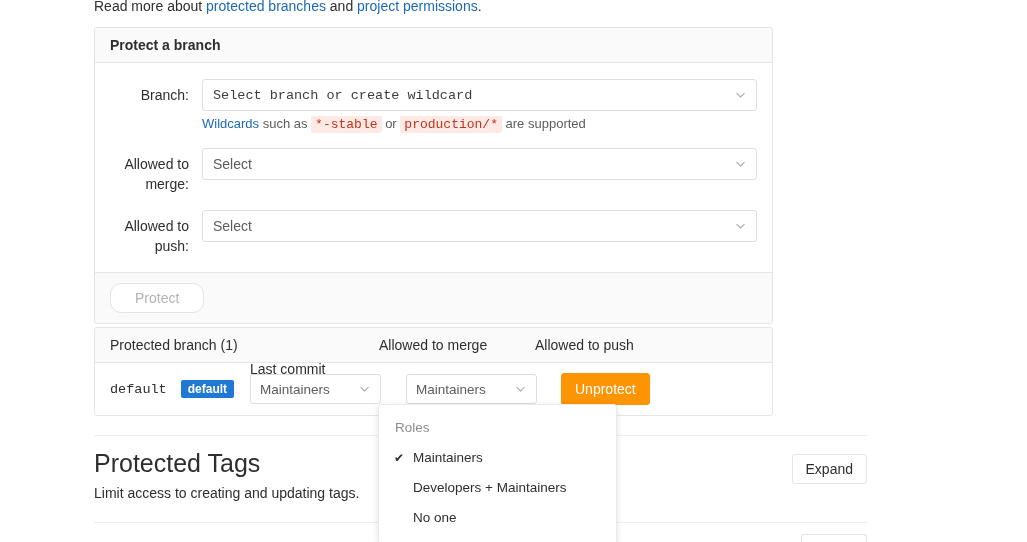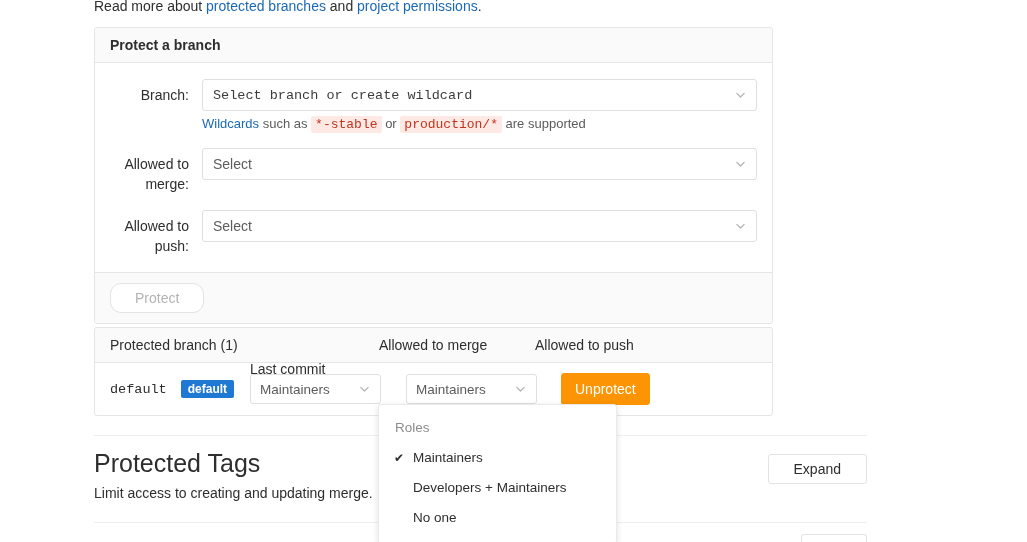--- a/index.html
+++ b/index.html
@@ -267,21 +267,21 @@
     color: #2e2e2e;
     margin: 7px 0 0 0;
     line-height: 20px;
   }
   .btn-expand {
     position: absolute;
     right: 0; top: 4px;
     border: 1px solid #e3e3e3;
     background: #fff;
     border-radius: 3px;
-    padding: 5px 25px;
+    padding: 5px 13px;
     font-size: 14px;
     color: #2e2e2e;
     cursor: pointer;
     line-height: 18px;
   }
   .btn-ghost-partial {
     position: absolute;
     left: 801px; top: 534px;
     width: 66px; height: 26px;
     border: 1px solid #e3e3e3;
@@ -413,20 +413,20 @@
     <div class="dd-item">
       <span>No one</span>
     </div>
   </div>
 
   <div class="divider" style="top:435px;"></div>
   <div class="divider" style="top:522px;"></div>
 
   <div class="sec">
     <h2 class="sec-title">Protected Tags</h2>
-    <p class="sec-desc">Limit access to creating and updating merge.</p>
+    <p class="sec-desc">Limit access to creating and updating tags.</p>
     <span class="btn-expand">Expand</span>
   </div>
 
   <div class="btn-ghost-partial"></div>
   <div class="dot-partial"></div>
 
 </div>
 
 </body></html>

